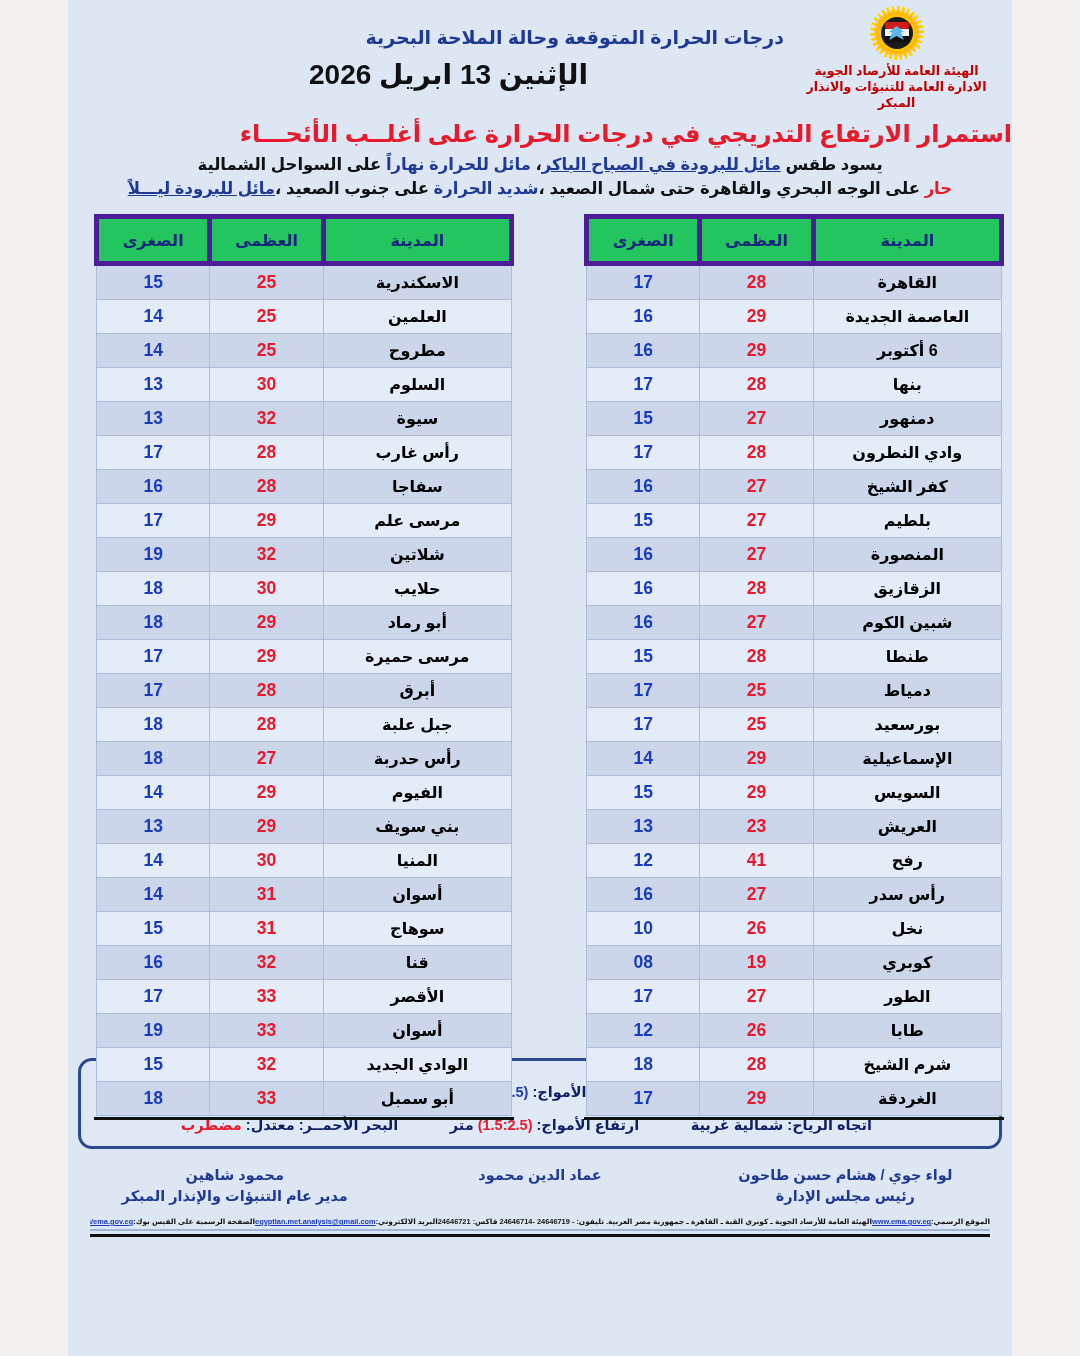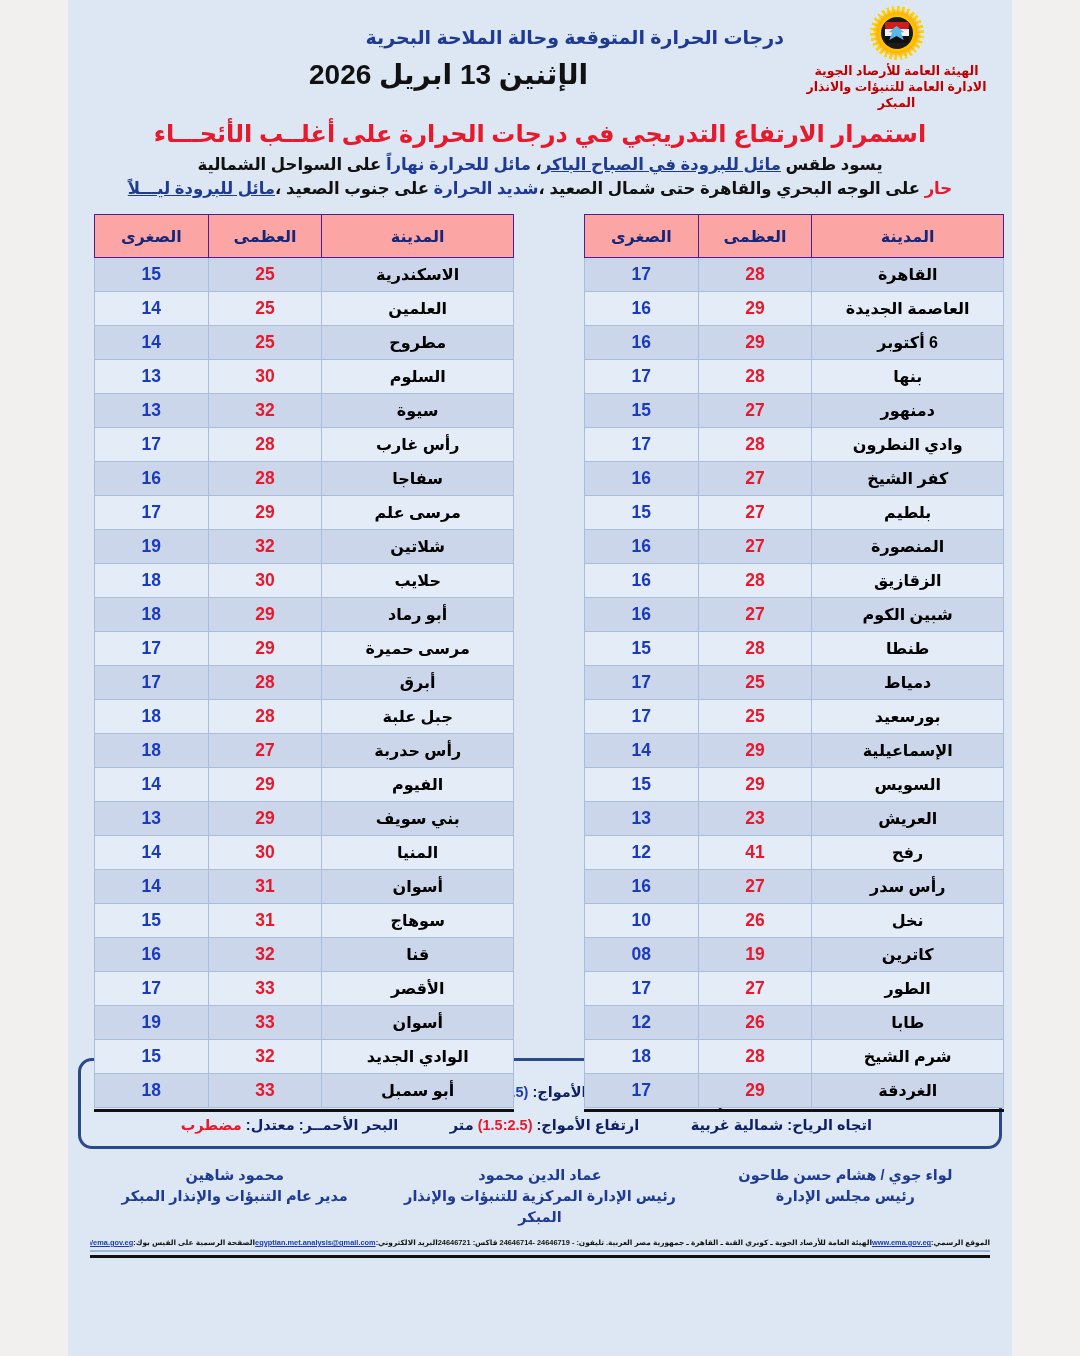--- a/index.html
+++ b/index.html
@@ -58,36 +58,36 @@
   }
   .title-main{
     position:absolute;right:228px;left:60px;top:26px;text-align:right;
     color:#1f3a93;font-weight:bold;font-size:19px;
   }
   .title-date{
     position:absolute;right:243px;left:60px;top:58px;text-align:center;
     color:#111;font-weight:bold;font-size:28px;letter-spacing:.3px;
   }
   .headline{
-    text-align:center;color:#e8192c;font-weight:bold;font-size:24px;
+    color:#e8192c;font-weight:bold;font-size:24px;
     margin:2px 0 4px 0;letter-spacing:.2px;
   }
   .syn{text-align:center;font-size:16.5px;font-weight:bold;line-height:24px;color:#111;}
   .syn .b{color:#1f3a93;}
   .syn .r{color:#e8192c;}
   .syn .u{text-decoration:underline;}
   
   .tables{position:relative;margin-top:14px;height:830px;}
   .tbl-wrap{position:absolute;top:0;}
   .tbl-wrap.left{right:498px;width:420px;}
   .tbl-wrap.right{right:8px;width:420px;}
   table.wx{border-collapse:collapse;width:100%;table-layout:fixed;}
   table.wx th{
-    background:#fca5a5;color:#16277a;font-weight:bold;font-size:16px;
-    height:40px;border:1px solid #4c1d95;
+    background:#22c55e;color:#16277a;font-weight:bold;font-size:16px;
+    height:40px;border:5px solid #4c1d95;
   }
   table.wx th.city{width:46%;}
   table.wx th.mx{width:27%;}
   table.wx th.mn{width:27%;}
   table.wx td{
     height:31px;border:1px solid #a9bddc;text-align:center;font-weight:bold;font-size:17.5px;
   }
   table.wx td.city{text-align:center;color:#000;font-size:16px;}
   table.wx td.mx{color:#e8192c;}
   table.wx td.mn{color:#1a3bbd;}
@@ -268,21 +268,21 @@
               <td class="city">رأس سدر</td>
               <td class="mx">27</td>
               <td class="mn">16</td>
             </tr>
             <tr class="even">
               <td class="city">نخل</td>
               <td class="mx">26</td>
               <td class="mn">10</td>
             </tr>
             <tr class="odd">
-              <td class="city">كاترين</td>
+              <td class="city">كوبري</td>
               <td class="mx">19</td>
               <td class="mn">08</td>
             </tr>
             <tr class="even">
               <td class="city">الطور</td>
               <td class="mx">27</td>
               <td class="mn">17</td>
             </tr>
             <tr class="odd">
               <td class="city">طابا</td>
@@ -459,21 +459,20 @@
     </div>
   </div>
 
   <div class="sig">
     <div>
       <span class="nm">لواء جوي / هشام حسن طاحون</span>
       <span class="rl">رئيس مجلس الإدارة</span>
     </div>
     <div>
       <span class="nm">عماد الدين محمود</span>
-      <span class="rl">رئيس الإدارة المركزية للتنبؤات والإنذار المبكر</span>
     </div>
     <div>
       <span class="nm">محمود شاهين</span>
       <span class="rl">مدير عام التنبؤات والإنذار المبكر</span>
     </div>
   </div>
 
   <div class="foot">
     <div class="foot-line"><span>الموقع الرسمي:</span><a href="#">www.ema.gov.eg</a><span>الهيئة العامة للأرصاد الجوية ـ كوبري القبة ـ القاهرة ـ جمهورية مصر العربية. تليفون: - 24646719 -24646714 فاكس: 24646721</span><span>البريد الالكتروني:</span><a href="#">egyptian.met.analysis@gmail.com</a><span>الصفحة الرسمية على الفيس بوك:</span><a href="#">http://m.facebook.com/ema.gov.eg</a></div>
     <div class="foot-rule1"></div>

